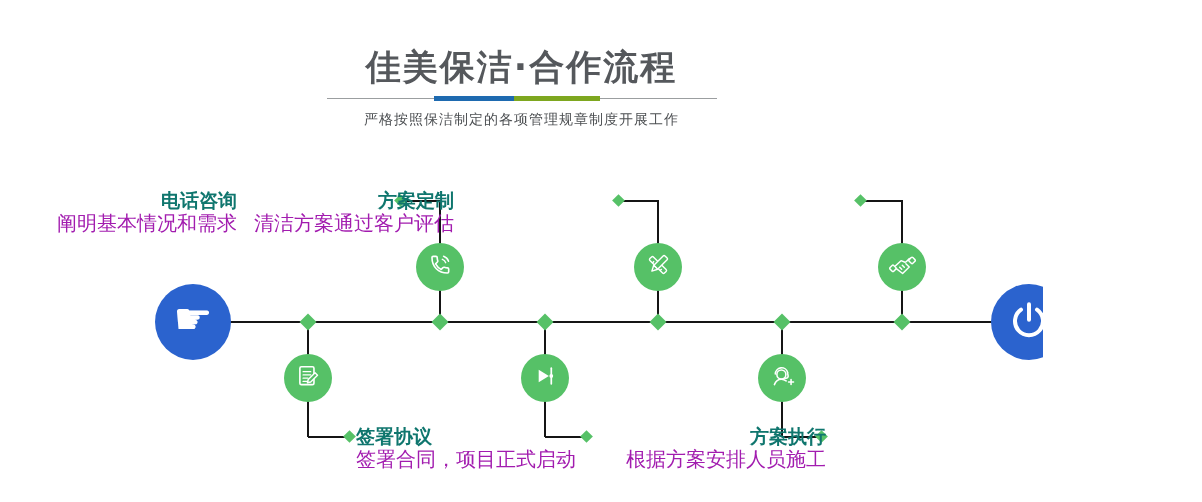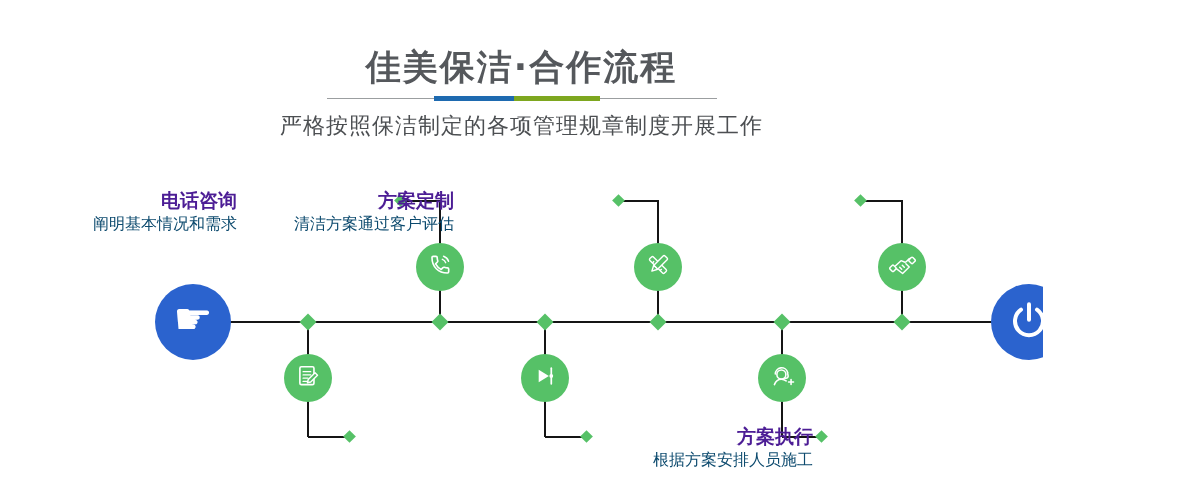--- a/index.html
+++ b/index.html
@@ -7,21 +7,21 @@
   .canvas { position:relative; width:1043px; height:502px; background:#ffffff; overflow:hidden; }
 
   
   .page-title { position:absolute; top:44px; left:0; width:100%; text-align:center;
     font-size:35px; font-weight:bold; color:#55585c; letter-spacing:2px; }
   .divider { position:absolute; top:96px; left:50%; margin-left:-195px; width:390px; height:5px; }
   .divider-base { position:absolute; top:2px; left:0; right:0; height:1px; background:#9b9ea0; }
   .divider-blue { position:absolute; top:0; left:107px; width:80px; height:5px; background:#1e6ab0; }
   .divider-green { position:absolute; top:0; left:187px; width:86px; height:5px; background:#7ea71f; }
   .page-subtitle { position:absolute; top:111px; left:0; width:100%; text-align:center;
-    font-size:22px; color:#4c4f52; letter-spacing:1px; }
+    font-size:14px; color:#4c4f52; letter-spacing:1px; }
 
   
   .hline, .vline { position:absolute; background:#151515; }
   .hline { height:1.5px; }
   .vline { width:1.5px; }
 
   
   .diamond { position:absolute; background:#56c167; transform:rotate(45deg); }
   .d-big { width:12px; height:12px; }
   .d-small { width:9px; height:9px; }
@@ -30,22 +30,22 @@
   .endpoint { position:absolute; width:76px; height:76px; border-radius:50%;
     background:#2b63ce; display:flex; align-items:center; justify-content:center; }
   .node { position:absolute; width:48px; height:48px; border-radius:50%;
     background:#56c167; display:flex; align-items:center; justify-content:center; }
   .hand-glyph { color:#fff; font-size:44px; line-height:1; margin-top:-6px; }
 
   
   .label { position:absolute; }
   .label.top { text-align:right; }
   .label.bottom { text-align:left; }
-  .step-title { font-size:19px; font-weight:bold; color:#4c1d95; line-height:21px; white-space:nowrap; }
-  .step-desc { font-size:16px; color:#0c4a6e; line-height:19px; margin-top:3px; white-space:nowrap;margin-left:27px; }
+  .step-title { font-size:19px; font-weight:bold; color:#0f766e; line-height:21px; white-space:nowrap; }
+  .step-desc { font-size:20px; color:#a21caf; line-height:19px; margin-top:3px; white-space:nowrap; }
 </style>
 </head>
 <body>
 
 <div class="canvas">
 
   <div class="page-title">佳美保洁·合作流程</div>
   <div class="divider">
     <div class="divider-base"></div>
     <div class="divider-blue"></div>
@@ -169,18 +169,22 @@
 
   <div class="label top" style="right:806px; top:190px;">
     <div class="step-title">电话咨询</div>
     <div class="step-desc">阐明基本情况和需求</div>
   </div>
   <div class="label top" style="right:589px; top:190px;">
     <div class="step-title">方案定制</div>
     <div class="step-desc">清洁方案通过客户评估</div>
   </div>
 
+  <div class="label bottom" style="left:356px; top:426px;">
+    <div class="step-title">签署协议</div>
+    <div class="step-desc">签署合同，项目正式启动</div>
+  </div>
   <div class="label bottom" style="left:626px; top:426px;text-align:right;">
     <div class="step-title">方案执行</div>
     <div class="step-desc">根据方案安排人员施工</div>
   </div>
 
 </div>
 
 </body></html>

